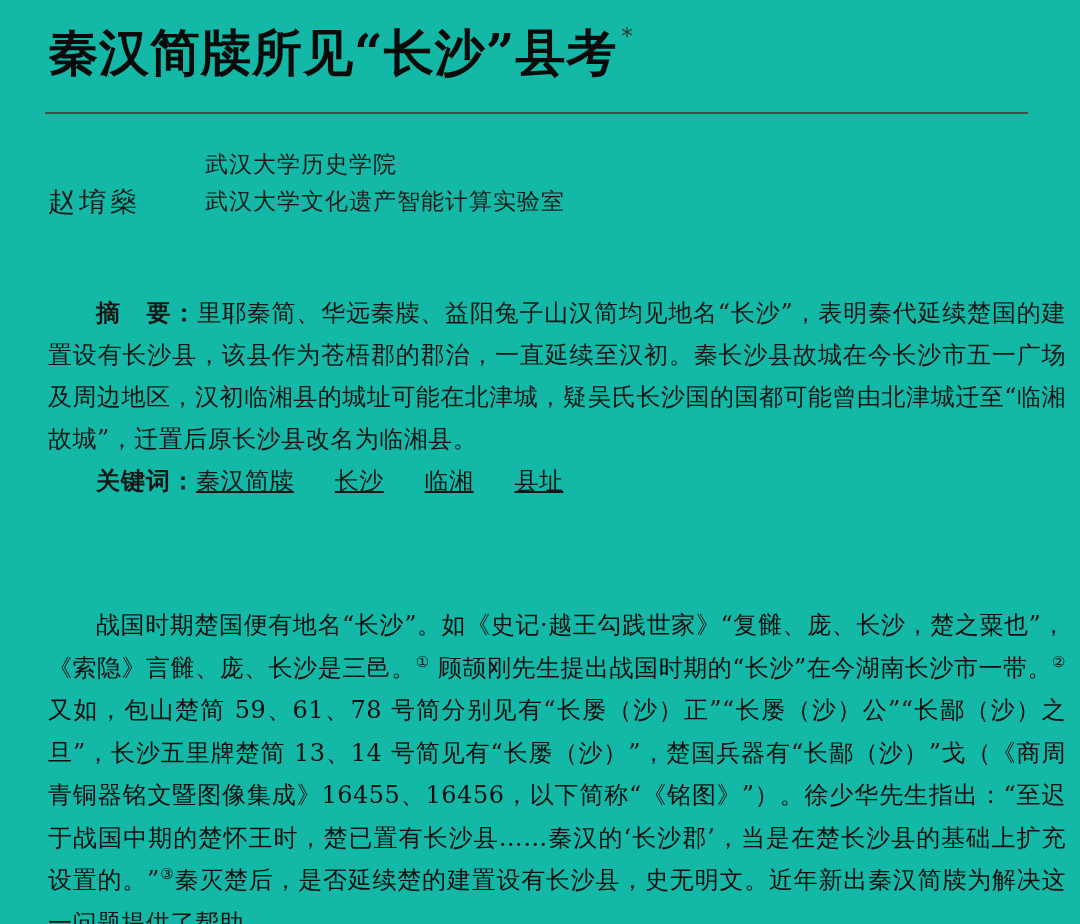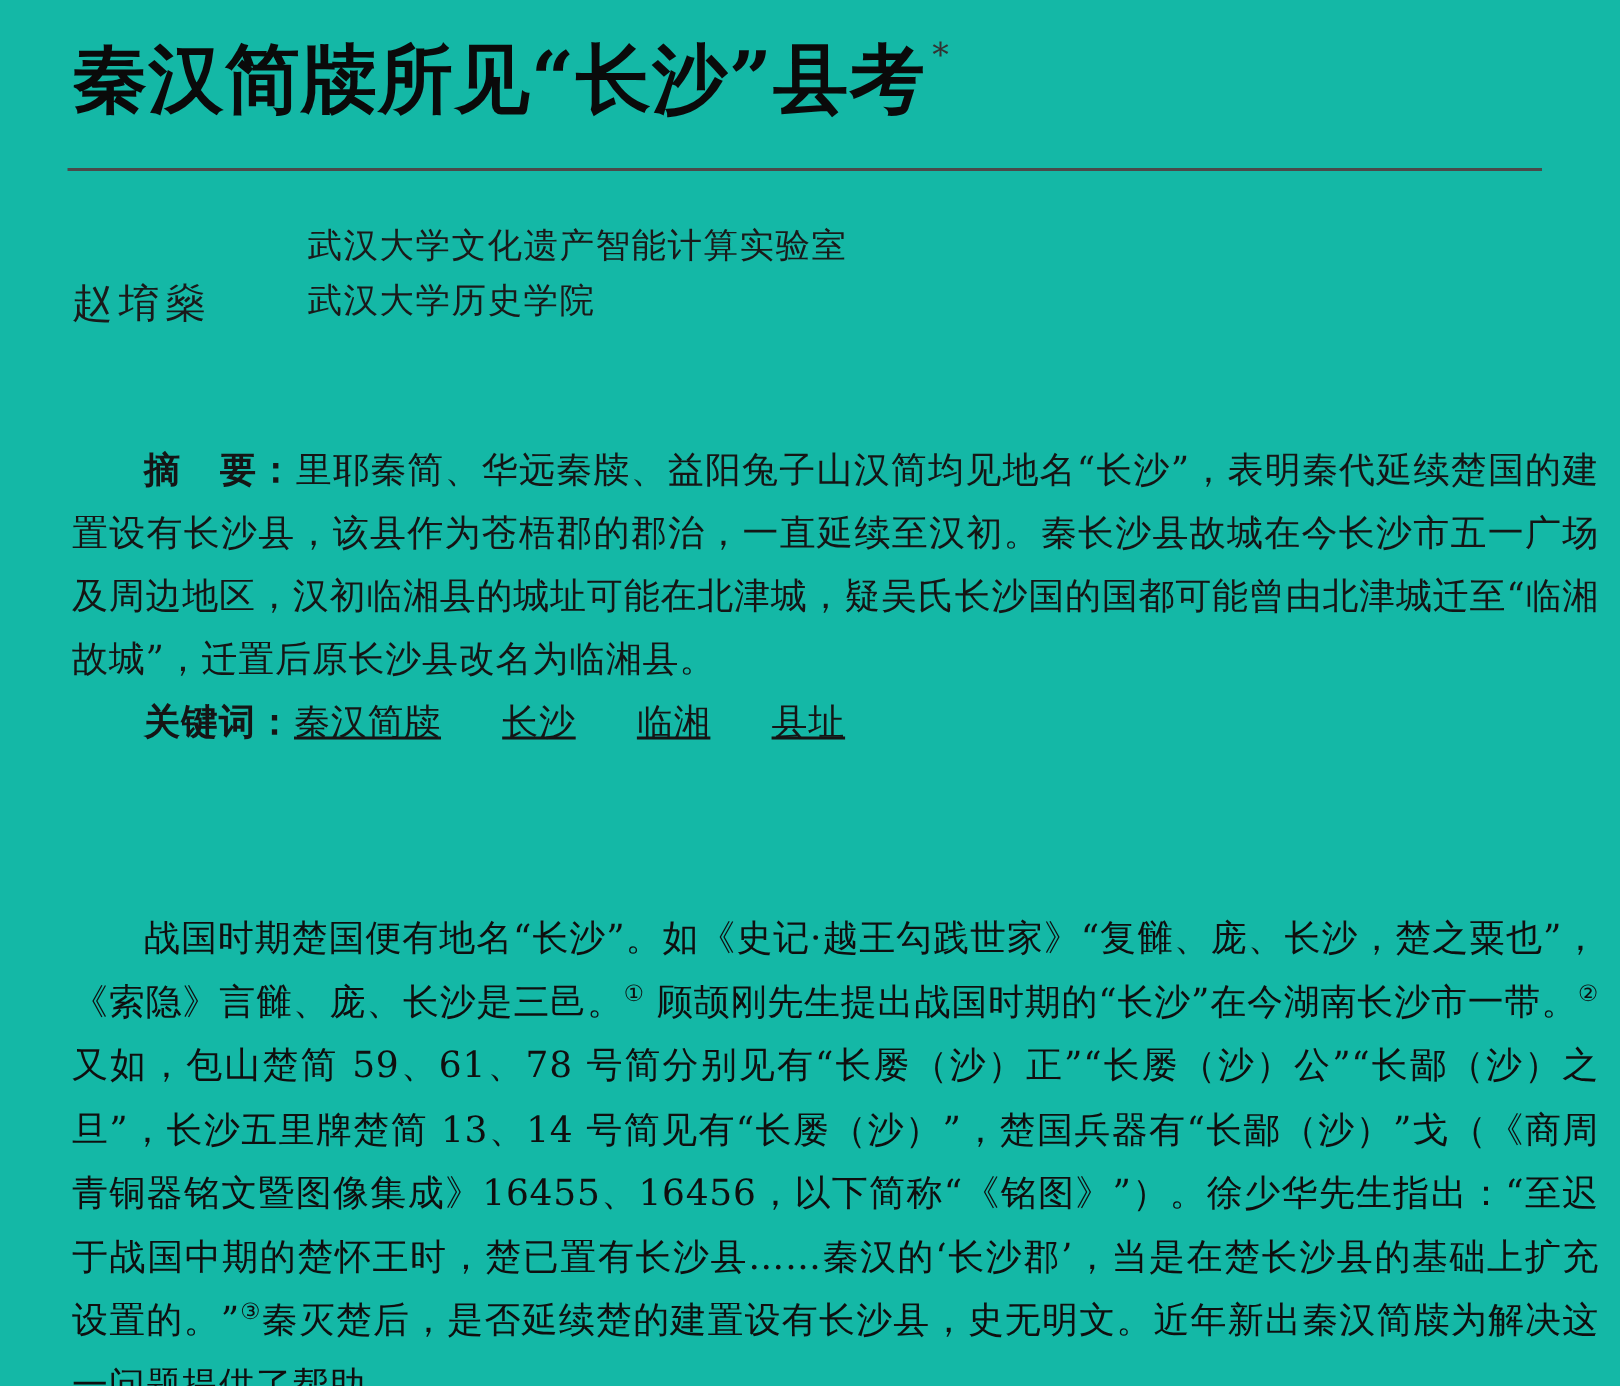--- a/index.html
+++ b/index.html
@@ -103,22 +103,22 @@
 
 <div class="page">
 
   <h1 class="paper-title"><span>秦汉简牍所见“长沙”县考</span><sup>*</sup></h1>
 
   <div class="title-divider"></div>
 
   <div class="author-block">
     <div class="author-name">赵堉燊</div>
     <div class="affiliations">
+      <div>武汉大学历史学院</div>
       <div>武汉大学文化遗产智能计算实验室</div>
-      <div>武汉大学历史学院</div>
     </div>
   </div>
 
   <div class="abstract-section">
     <p class="abstract-para"><span class="section-label">摘　要：</span><span>里耶秦简、华远秦牍、益阳兔子山汉简均见地名“长沙”，表明秦代延续楚国的建置设有长沙县，该县作为苍梧郡的郡治，一直延续至汉初。秦长沙县故城在今长沙市五一广场及周边地区，汉初临湘县的城址可能在北津城，疑吴氏长沙国的国都可能曾由北津城迁至“临湘故城”，迁置后原长沙县改名为临湘县。</span></p>
     <p class="keywords-line"><span class="section-label">关键词：</span><span class="keyword">秦汉简牍</span><span class="keyword">长沙</span><span class="keyword">临湘</span><span class="keyword">县址</span></p>
   </div>
 
   <div class="body-section">
     <p><span>战国时期楚国便有地名“长沙”。如《史记·越王勾践世家》“复雠、庞、长沙，楚之粟也”，《索隐》言雠、庞、长沙是三邑。</span><sup class="footnote-ref">①</sup><span> 顾颉刚先生提出战国时期的“长沙”在今湖南长沙市一带。</span><sup class="footnote-ref">②</sup><span> 又如，包山楚简 59、61、78 号简分别见有“长屡（沙）正”“长屡（沙）公”“长鄙（沙）之旦”，长沙五里牌楚简 13、14 号简见有“长屡（沙）”，楚国兵器有“长鄙（沙）”戈（《商周青铜器铭文暨图像集成》16455、16456，以下简称“《铭图》”）。徐少华先生指出：“至迟于战国中期的楚怀王时，楚已置有长沙县……秦汉的‘长沙郡’，当是在楚长沙县的基础上扩充设置的。”</span><sup class="footnote-ref">③</sup><span>秦灭楚后，是否延续楚的建置设有长沙县，史无明文。近年新出秦汉简牍为解决这一问题提供了帮助。</span></p>

